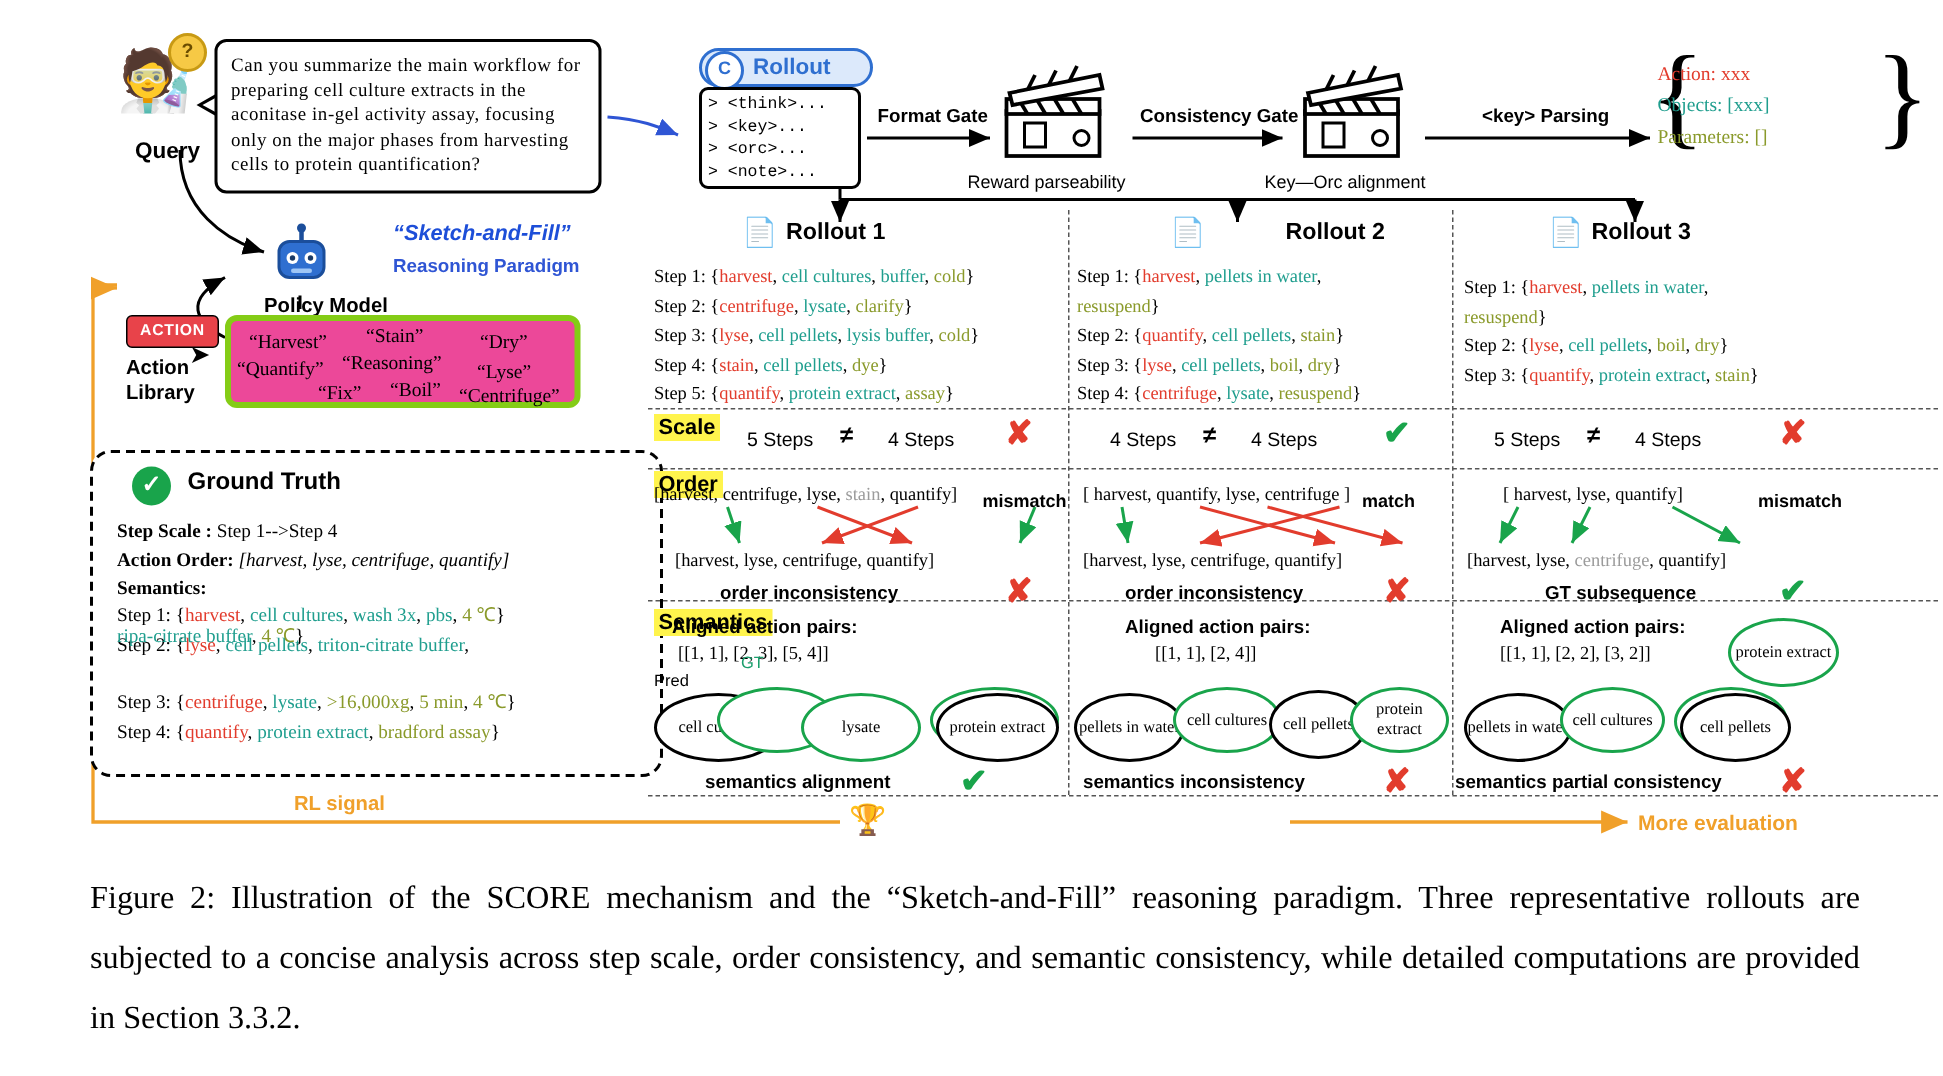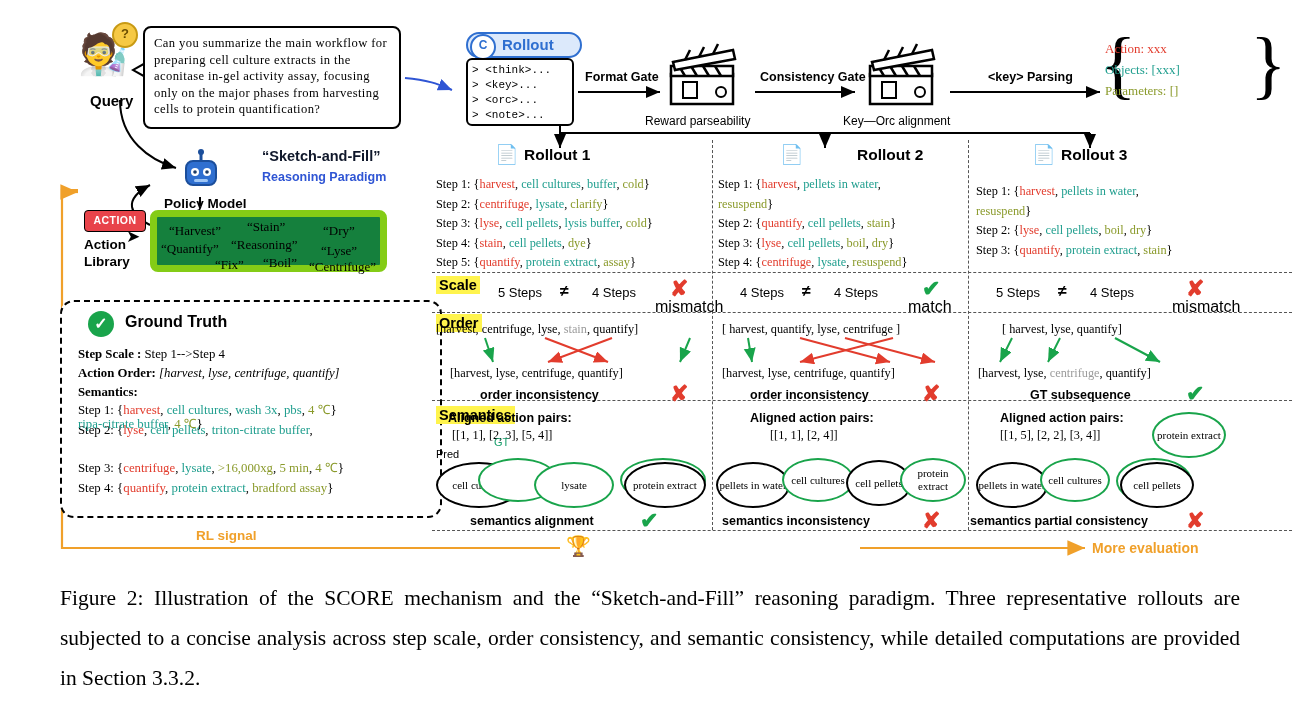--- a/index.html
+++ b/index.html
@@ -16,21 +16,21 @@
   .mono{font-family:"Liberation Mono", monospace;}
 
   
   .caption{
     position:absolute;left:60px;top:578px;width:1180px;
     font-family:"Liberation Serif", serif;
     font-size:21.5px;line-height:40px;text-align:justify;color:#000;
   }
 
   
-  .rbox{border:7px solid #84cc16;border-radius:8px;background:#15803d;box-sizing:border-box;}
+  .rbox{border:4px solid #84cc16;border-radius:8px;background:#ec4899;box-sizing:border-box;}
   .dashbox{border:2px dashed #000;border-radius:14px;background:#fff;box-sizing:border-box;}
 
   
   .bubble{
     left:143px;top:26px;width:258px;height:103px;
     border:2px solid #000;border-radius:8px;background:#fff;box-sizing:border-box;
     padding:7px 9px;font-size:12.6px;line-height:16.5px;
     font-family:"Liberation Serif", serif;letter-spacing:.4px;
   }
   .bubble-tail{
@@ -43,22 +43,22 @@
     border-top:6px solid transparent;border-bottom:6px solid transparent;
     border-right:11px solid #fff;
   }
   .avatar{left:78px;top:30px;width:48px;height:48px;font-size:40px;line-height:48px;text-align:center;}
   .qmark{left:112px;top:22px;width:22px;height:22px;border-radius:50%;background:#f6c945;border:2px solid #c89a14;
          font-size:13px;font-weight:bold;text-align:center;line-height:19px;color:#6b4d00;}
   .lbl-query{left:90px;top:92px;font-size:15px;font-weight:bold;}
 
   
   .policy-ico{left:178px;top:148px;width:46px;height:46px;}
-  .lbl-policy{left:164px;top:196px;font-size:13.5px;font-weight:bold;}
-  .sketch{left:262px;top:148px;font-size:14.5px;font-weight:bold;color:#0f172a;}
+  .lbl-policy{left:176px;top:196px;font-size:13.5px;font-weight:bold;}
+  .sketch{left:262px;top:148px;font-size:14.5px;font-weight:bold;color:#1d4ed8;font-style:italic;}
   .reason{left:262px;top:170px;font-size:12.5px;font-weight:bold;color:#2f55d4;}
 
   
   .actlib{left:150px;top:210px;width:237px;height:62px;}
   .act-badge{left:84px;top:210px;width:60px;height:20px;background:#e8434a;border:1.5px solid #000;border-radius:4px;
              color:#fff;font-size:10.5px;font-weight:bold;text-align:center;line-height:18px;letter-spacing:.5px;}
   .cursor{left:126px;top:226px;font-size:17px;}
   .lbl-actlib{left:84px;top:236px;font-size:13.5px;font-weight:bold;line-height:17px;}
   .actlib .word{position:absolute;font-size:13px;font-family:"Liberation Serif", serif;}
 
@@ -99,21 +99,21 @@
 
   
   .rowlab{font-size:14.5px;font-weight:bold;background:#fff44d;padding:1px 3px;}
 
   .hr{position:absolute;border-top:1.6px dashed #555;}
   .vr{position:absolute;border-left:1.6px dashed #555;}
 
   .cmp{font-size:13px;}
   .xmark{color:#e23c2d;font-size:22px;font-weight:bold;}
   .cmark{color:#19a44b;font-size:22px;font-weight:bold;}
-  .mm{font-size:16px;font-weight:normal;}
+  .mm{font-size:12px;font-weight:bold;margin-top:29px;}
 
   .seqtxt{font-size:12.3px;font-family:"Liberation Serif", serif;}
   .verdict{font-size:12.5px;font-weight:bold;}
 
   .ell{position:absolute;border:2px solid #000;border-radius:50%;background:#fff;
        text-align:center;font-size:11px;line-height:13px;font-family:"Liberation Serif", serif;
        display:flex;align-items:center;justify-content:center;box-sizing:border-box;}
   .ell.g{border-color:#19a44b;}
 
   .bottom-lbl{font-size:14px;font-weight:bold;}
@@ -424,21 +424,21 @@
   <div class="abs cmp" style="left:996px;top:285px;">5 Steps</div>
   <div class="abs cmp b" style="left:1058px;top:282px;font-size:16px;">≠</div>
   <div class="abs cmp" style="left:1090px;top:285px;">4 Steps</div>
   <div class="abs xmark" style="left:1186px;top:276px;">✘</div>
   <div class="abs mm" style="left:1172px;top:298px;">mismatch</div>
   <div class="abs seqtxt" style="left:1002px;top:322px;">[ harvest, lyse, quantify]</div>
   <div class="abs seqtxt" style="left:978px;top:366px;width:290px;">[harvest, lyse, <span class="gray">centrifuge</span>, quantify]</div>
   <div class="abs verdict" style="left:1030px;top:388px;">GT subsequence</div>
   <div class="abs cmark" style="left:1186px;top:381px;">✔</div>
   <div class="abs verdict" style="left:1000px;top:411px;">Aligned action pairs:</div>
-  <div class="abs seqtxt" style="left:1000px;top:428px;">[[1, 5], [2, 2], [3, 4]]</div>
+  <div class="abs seqtxt" style="left:1000px;top:428px;">[[1, 1], [2, 2], [3, 2]]</div>
   <div class="ell" style="left:1152px;top:412px;width:74px;height:46px;border-color:#19a44b;">
       <span>protein extract</span>
     </div>
   <div class="ell" style="left:976px;top:462px;width:72px;height:46px;">
       <span>pellets in water</span>
     </div>
   <div class="ell g" style="left:1040px;top:458px;width:70px;height:44px;">
       <span>cell cultures</span>
     </div>
   <div class="ell g" style="left:1116px;top:458px;width:76px;height:46px;"></div>

